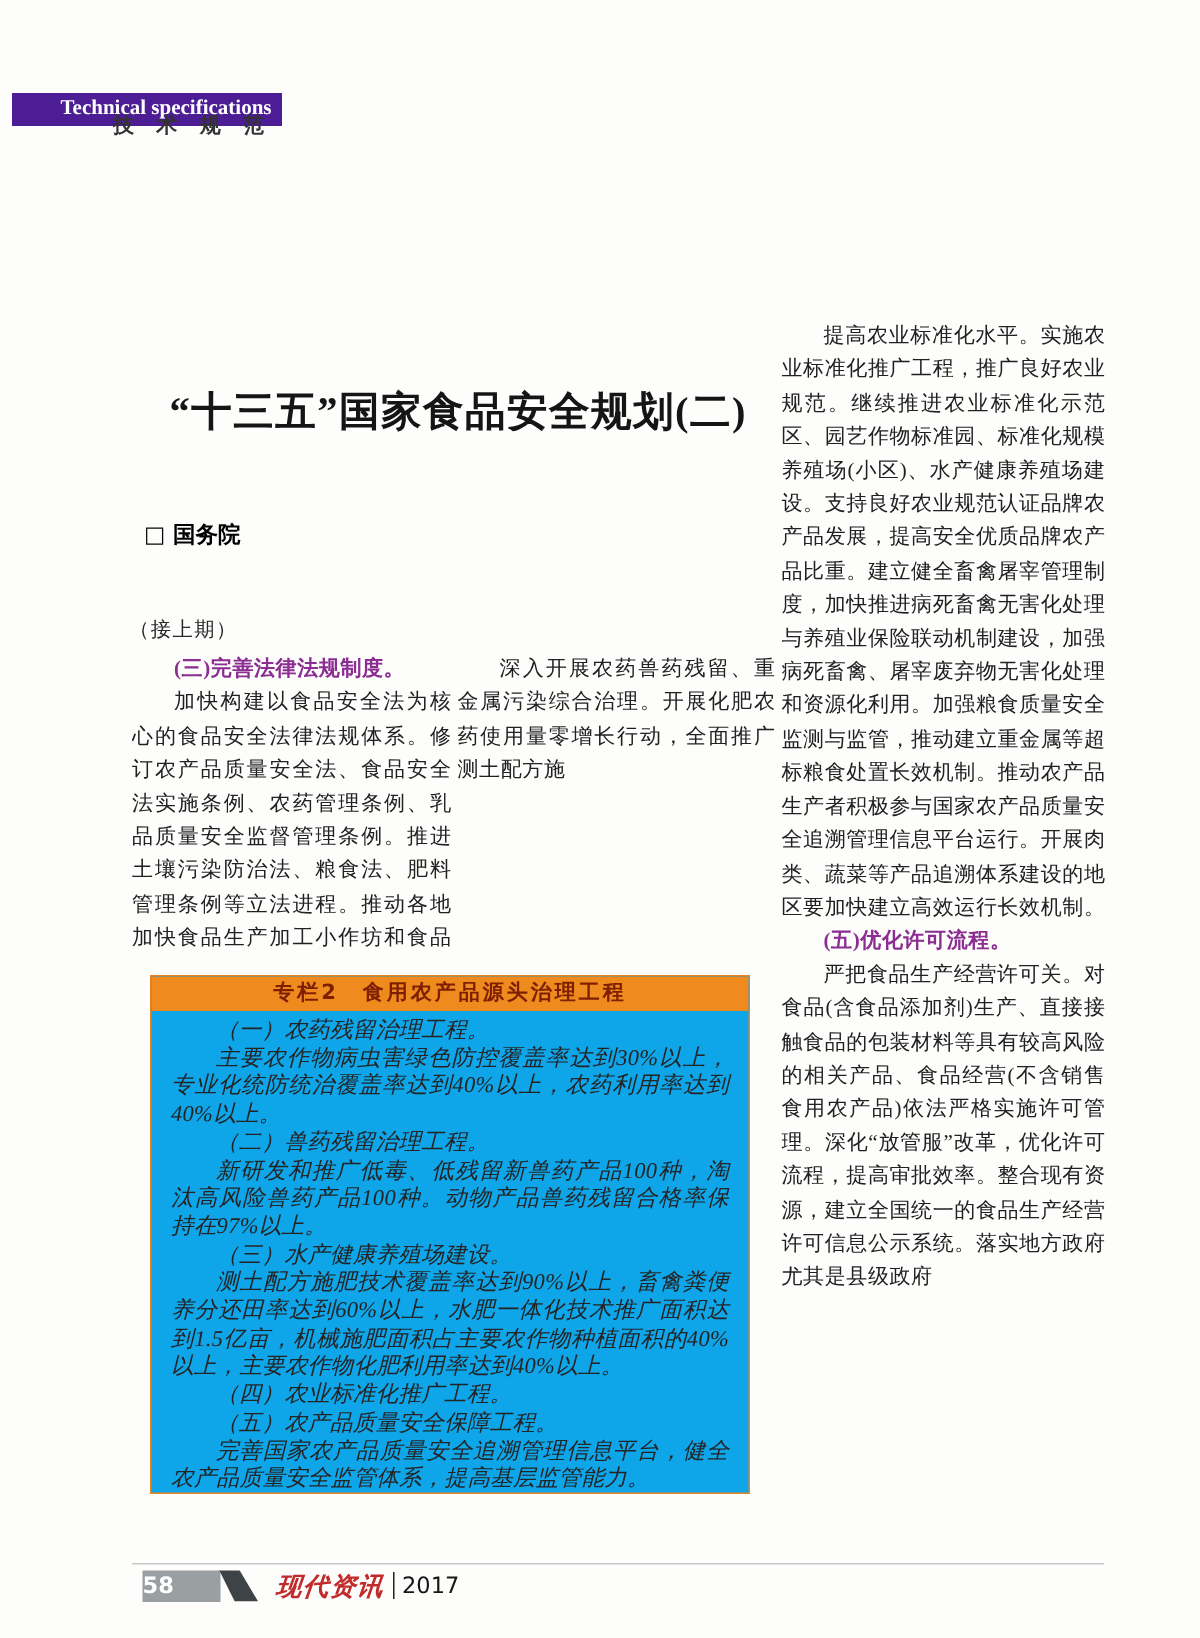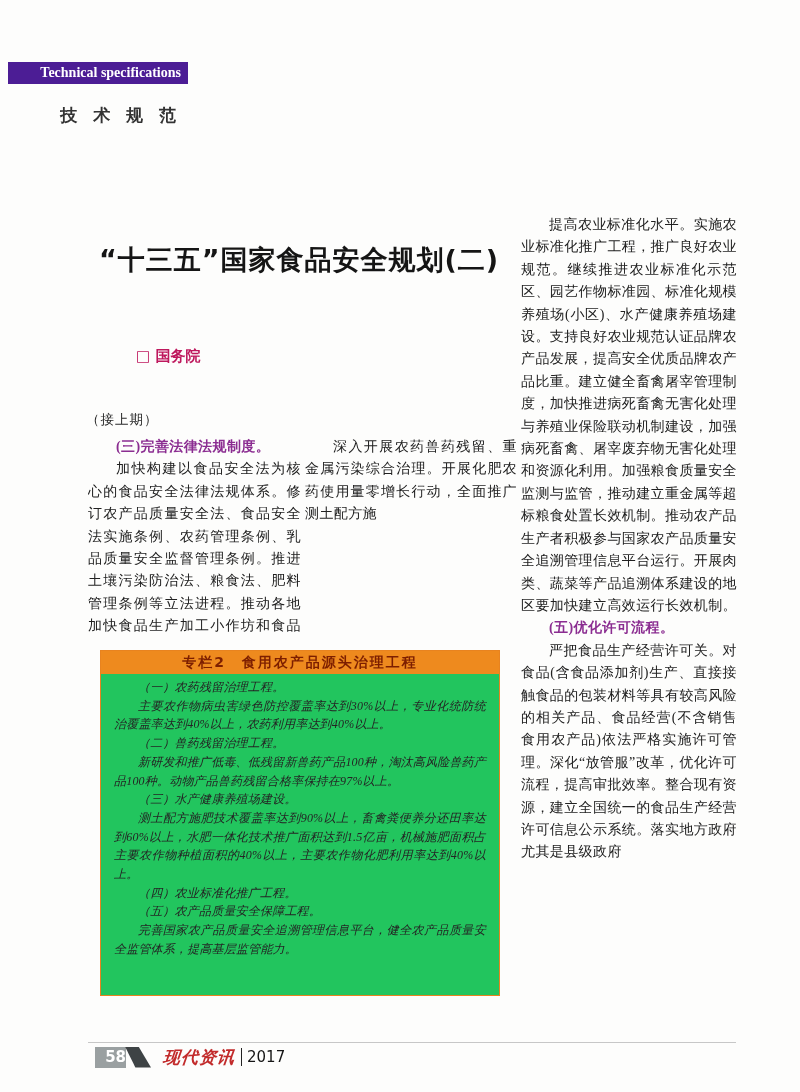--- a/index.html
+++ b/index.html
@@ -9,68 +9,68 @@
     font-family:"Liberation Serif", serif; color:#1f1f1f;
   }
   
   .banner {
     position:absolute; left:8px; top:62px; width:180px; height:22px;
     background:#4c1d95; color:#fff; box-sizing:border-box; padding-right:7px;
     font-family:"Liberation Serif", serif; font-weight:bold; font-size:14px;
     line-height:22px; text-align:right;
   }
   .banner-cn {
-    position:absolute; left:8px; top:104px; width:173px; text-align:right;
-    font-family:"DejaVu Sans", sans-serif; font-size:17px; font-weight:bold;
+    position:absolute; left:8px; top:75px; width:173px; text-align:right;
+    font-family:"DejaVu Sans", sans-serif; font-size:14px; font-weight:bold;
     letter-spacing:5px; color:#333;
   }
   .title {
     position:absolute; left:95px; top:238px; width:560px;
     font-family:"DejaVu Sans", sans-serif; font-weight:bold; font-size:27px;
     letter-spacing:1px; color:#151515;
   }
   .author {
     position:absolute; left:96px; top:347px;
-    font-family:"DejaVu Sans", sans-serif; font-weight:bold; font-size:15px; color:#be185d;margin-left:40px;
+    font-family:"DejaVu Sans", sans-serif; font-weight:bold; font-size:15px; color:#000000;
   }
   .cont-note {
     position:absolute; left:86px; top:411px; font-size:13.5px; color:#2a2a2a;
     letter-spacing:1px;
   }
   
   .col {
     position:absolute; text-align:justify; font-size:14px; line-height:22.4px;
     letter-spacing:.4px; color:#212121;
   }
   .col1 { left:88px;  top:436px; width:213px; height:204px; overflow:hidden; }
   .col2 { left:305px; top:436px; width:212px; height:204px; overflow:hidden; }
   .col3 { left:521px; top:214px; width:216px; height:832px; overflow:hidden; }
   .col p { margin:0; text-indent:2em; }
   .col p.cont { text-indent:0; }
   .sec-heading { color:#8b2d91; font-weight:bold; margin:0; text-indent:2em; }
   
   .box {
     position:absolute; left:100px; top:650px; width:400px; height:346px;
-    box-sizing:border-box; border:1px solid #e8831f; background:#22c55e; overflow:hidden;
+    box-sizing:border-box; border:1px solid #e8831f; background:#0ea5e9; overflow:hidden;
   }
   .box-header {
     height:23px; background:#ee8a1e; color:#7d1f00; font-weight:bold;
     font-size:14px; line-height:23px; text-align:center; letter-spacing:2px;
     font-family:"DejaVu Sans", sans-serif;
   }
   .box-body {
-    padding:4px 13px 4px; font-size:12px; line-height:18.7px; font-style:italic;
+    padding:4px 13px 4px; font-size:15px; line-height:18.7px; font-style:italic;
     text-align:justify; color:#242424; letter-spacing:.2px;
   }
   .box-body p { margin:0; text-indent:2em; }
   
   .footer-line { position:absolute; left:88px; top:1042px; width:648px; height:1px; background:#c7c7c7; }
   .footer { position:absolute; left:95px; top:1046px; height:22px; display:flex; align-items:center; }
   .page-num {
-    width:31px; height:21px; background:#9aa0a1; color:#fff; text-align:right;
+    width:52px; height:21px; background:#9aa0a1; color:#fff; text-align:left;
     line-height:21px; font-size:15px; font-weight:bold;
     font-family:"DejaVu Sans", sans-serif;
   }
   .page-num-tri {
     width:26px; height:21px; background:#3e4345; margin-left:-1px;
     clip-path:polygon(0 0, 52% 0, 100% 100%, 40% 100%);
   }
   .journal {
     margin-left:12px; font-family:"DejaVu Serif", serif; font-style:italic;
     font-weight:bold; font-size:17px; color:#c22b2b; letter-spacing:1px;
@@ -84,21 +84,21 @@
 </head>
 <body>
 
 <div class="page">
 
   <div class="banner">
     <span>Technical specifications</span>
   </div>
   <div class="banner-cn">技 术 规 范</div>
 
-  <h1 class="title" style="margin:4px;">“十三五”国家食品安全规划(二)</h1>
+  <h1 class="title" style="margin:18px;font-family:Liberation Serif, serif;">“十三五”国家食品安全规划(二)</h1>
 
   <div class="author">□ 国务院</div>
 
   <div class="cont-note">（接上期）</div>
 
   <div class="col col1">
     <p class="sec-heading">(三)完善法律法规制度。</p>
     <p>加快构建以食品安全法为核心的食品安全法律法规体系。修订农产品质量安全法、食品安全法实施条例、农药管理条例、乳品质量安全监督管理条例。推进土壤污染防治法、粮食法、肥料管理条例等立法进程。推动各地加快食品生产加工小作坊和食品摊贩管理等地方性法规规章</p>
   </div>
 

